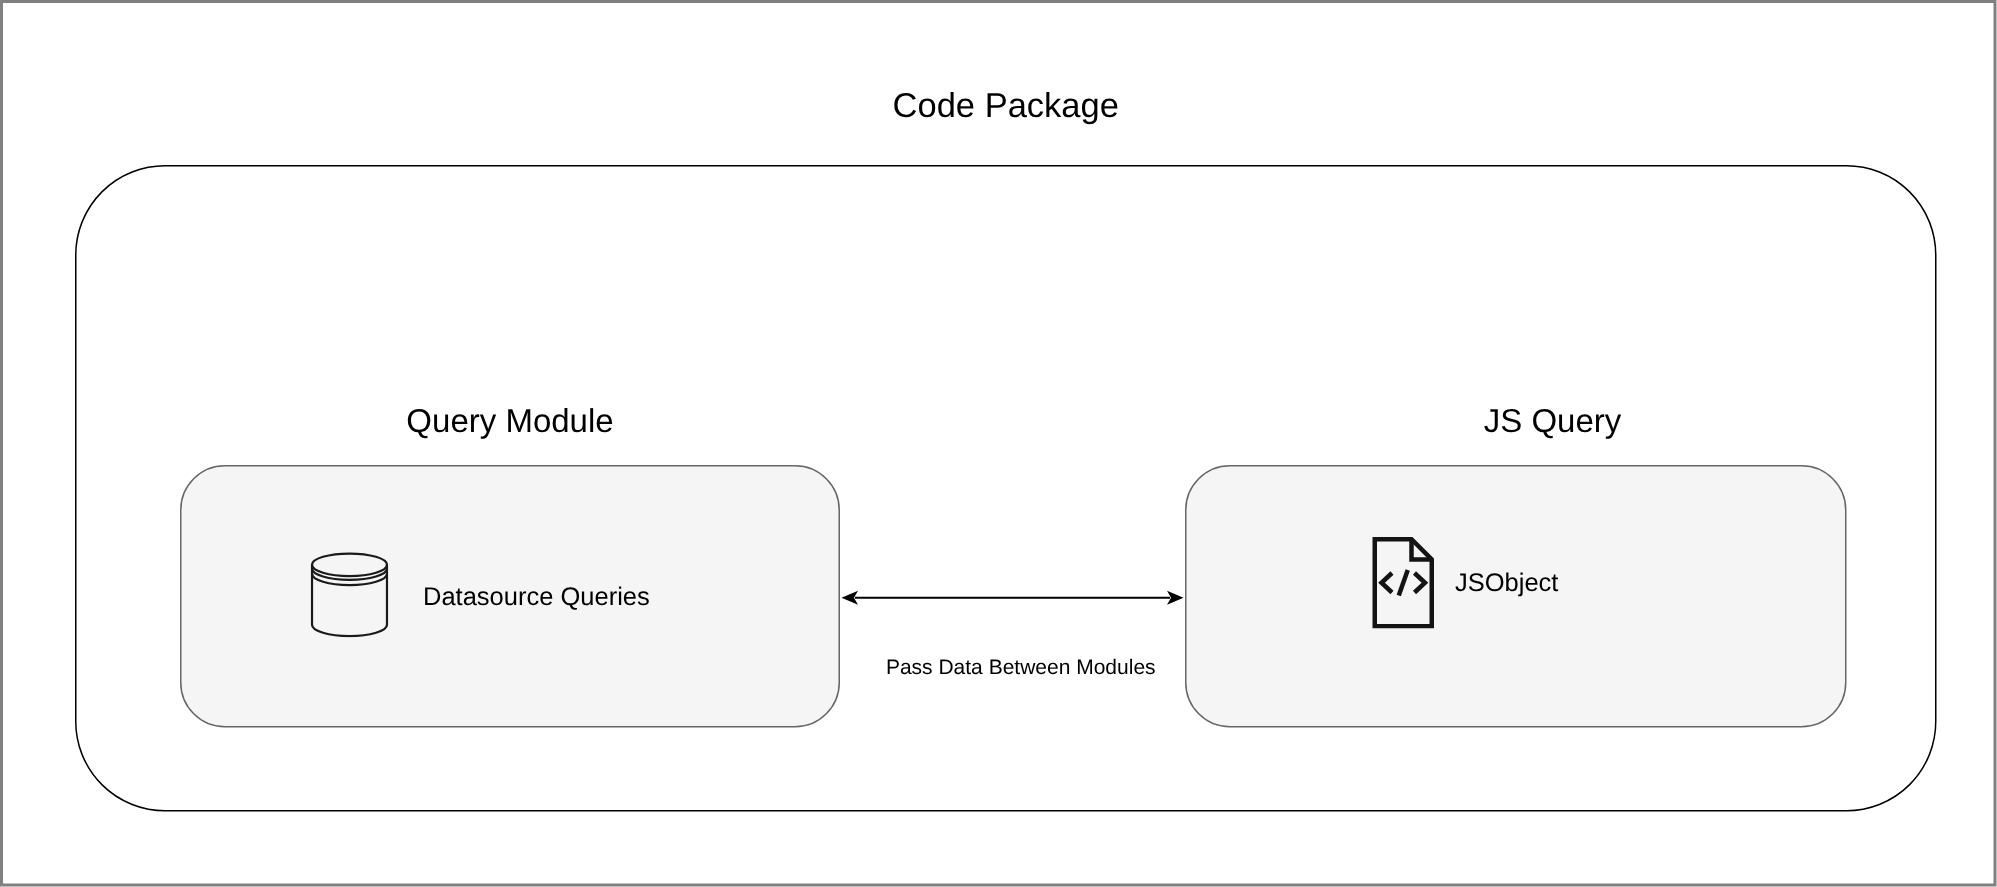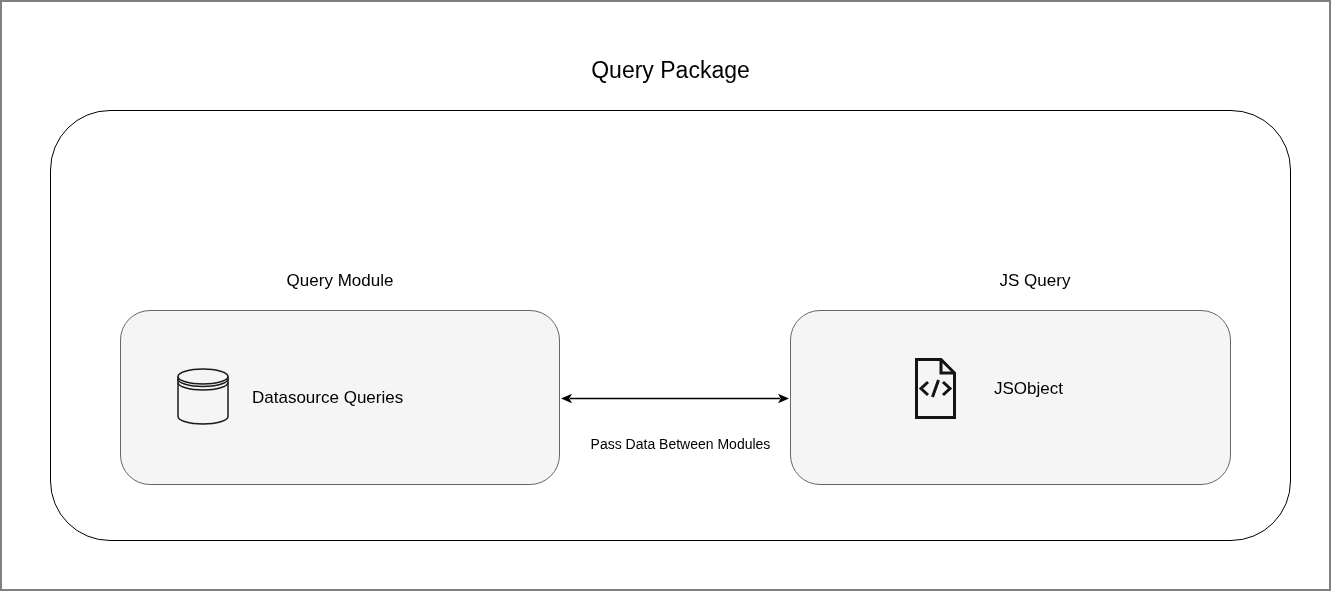--- a/index.html
+++ b/index.html
@@ -31,49 +31,49 @@
     width: 1241px; height: 431px;
     border: 1px solid #000000;
     border-radius: 60px;
     background: #ffffff;
   }
   .module-label {
     position: absolute;
     top: 269px;
     width: 440px;
     text-align: center;
-    font-size: 17px;
+    font-size: 22px;
     line-height: 24px;
   }
   .module-label.query { left: 120px; }
   .module-label.js    { left: 815px; }
   .module-box {
     position: absolute;
     top: 310px;
     height: 175px;
     background: #f5f5f5;
     border: 1px solid #666666;
     border-radius: 30px;
     display: flex;
     align-items: center;
   }
-  .module-box.query { left: 120px; width: 440px; padding-left: 56px; }
+  .module-box.query { left: 120px; width: 440px; padding-left: 86px; }
   .module-box.js    { left: 790px; width: 441px; padding-left: 122px; }
   .module-box .icon { flex: 0 0 auto; display: block; line-height: 0; }
   .module-box.query .icon { margin-top: -2px; }
   .module-box.js .icon,
   .module-box.js .item-label { transform: translateY(-9px); }
   .item-label {
     font-size: 17px;
     line-height: 20px;
     color: #000000;
     white-space: nowrap;
   }
   .module-box.query .item-label { margin-left: 23px; }
-  .module-box.js    .item-label { margin-left: 36px; text-align: center; }
+  .module-box.js    .item-label { margin-left: 12px; text-align: center; }
   .connector-arrow {
     position: absolute;
     left: 560px; top: 391px;
     width: 230px; height: 15px;
     display: block;
   }
   .connector-arrow line { stroke: #000000; stroke-width: 1.4; }
   .connector-arrow polygon { fill: #000000; stroke: none; }
   .connector-label {
     position: absolute;
@@ -89,21 +89,21 @@
   }
   .code-icon-svg path { fill: none; stroke: #141414; }
   .code-icon-svg .outline { stroke-width: 3; stroke-linejoin: miter; }
   .code-icon-svg .glyph { stroke-width: 3; stroke-linecap: butt; }
 </style>
 </head>
 <body>
 
 <div class="frame"></div>
 
-<div class="diagram-title">Query Package</div>
+<div class="diagram-title">Code Package</div>
 
 <div class="package-container"></div>
 
 <div class="module-label query">Query Module</div>
 
 <div class="module-box query">
   <span class="icon">
     <svg class="db-icon-svg" width="52" height="57" viewBox="0 0 52 57" aria-hidden="true">
       <ellipse cx="26" cy="8.5" rx="25" ry="7.5"></ellipse>
       <path d="M1 11 A25 7.5 0 0 0 51 11"></path>

